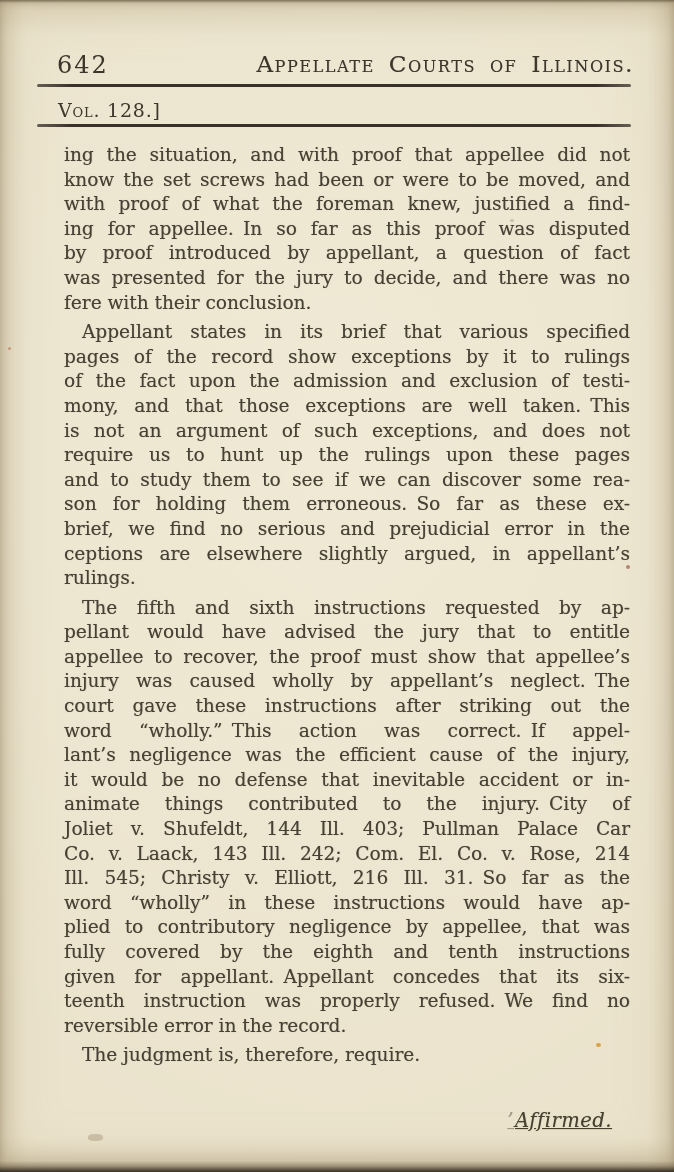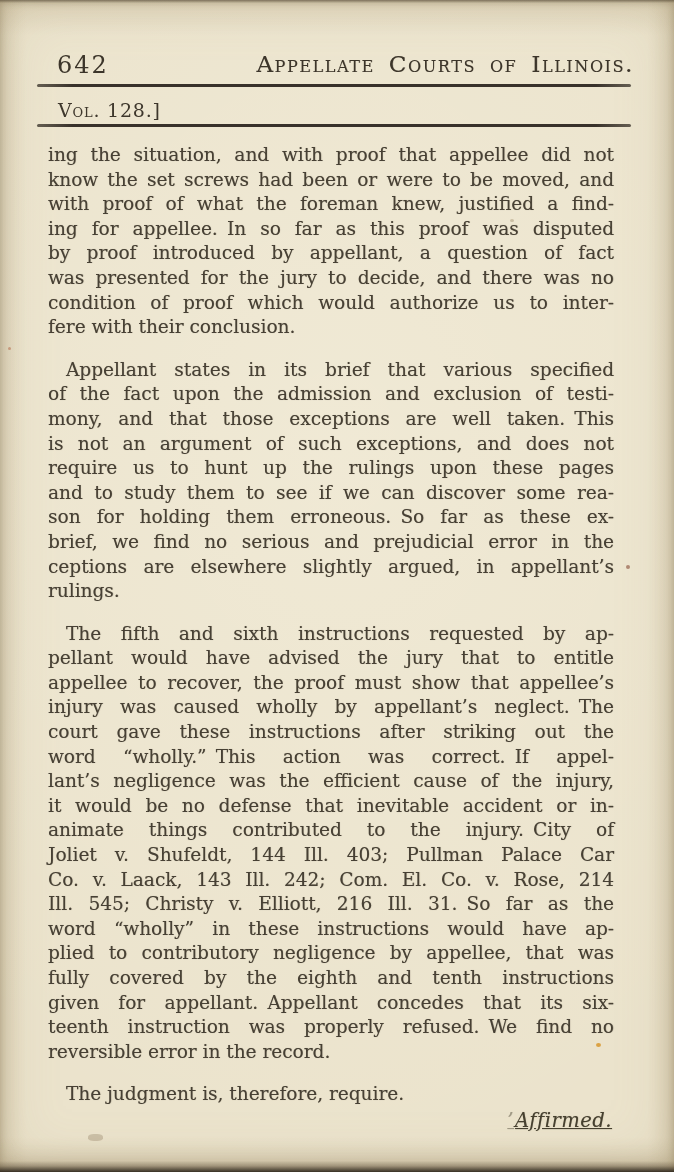--- a/index.html
+++ b/index.html
@@ -55,26 +55,26 @@
     font-variant: small-caps;
     font-size: 19px; letter-spacing: 0.8px; color: #3e372c;
   }
   .case {
     position: absolute; left: 37px; right: 67px; top: 99px;
     text-align: center;
     font-size: 16.5px; letter-spacing: 1.2px; word-spacing: 3px;
     color: #3e372c;
   }
   .body {
-    position: absolute; left: 48px; top: 143px; width: 566px;
+    position: absolute; left: 64px; top: 143px; width: 566px;
     font-size: 18.5px; line-height: 24.6px;
     color: #474034;
     text-shadow: 0.3px 0.3px 0.7px rgba(71,64,52,0.45);
   }
-  .para + .para { margin-top: 18px; }
+  .para + .para { margin-top: 5px; }
   .line { min-height: 24.6px; }
   .line.just { text-align: justify; text-align-last: justify; }
   .line.indent { text-indent: 18px; }
   .affirmed {
     position: absolute; right: 62px; top: 1109px;
     font-style: italic; font-size: 19.5px; letter-spacing: 0.5px;
     color: #46402f;
     text-shadow: 0.3px 0.3px 0.7px rgba(71,64,52,0.45);
     text-decoration: underline;
   }
@@ -103,25 +103,25 @@
   <div class="rule rule2"></div>
 
   <main class="body">
       <div class="para">
         <div class="line just">ing the situation, and with proof that appellee did not</div>
         <div class="line just">know the set screws had been or were to be moved, and</div>
         <div class="line just">with proof of what the foreman knew, justified a find-</div>
         <div class="line just">ing for appellee. In so far as this proof was disputed</div>
         <div class="line just">by proof introduced by appellant, a question of fact</div>
         <div class="line just">was presented for the jury to decide, and there was no</div>
-        <div class="line just">condition of proof which would authorize us to inter-</div>
         <div class="line">fere with their conclusion.</div>
       </div>
       <div class="para">
         <div class="line indent just">Appellant states in its brief that various specified</div>
+        <div class="line just">pages of the record show exceptions by it to rulings</div>
         <div class="line just">of the fact upon the admission and exclusion of testi-</div>
         <div class="line just">mony, and that those exceptions are well taken. This</div>
         <div class="line just">is not an argument of such exceptions, and does not</div>
         <div class="line just">require us to hunt up the rulings upon these pages</div>
         <div class="line just">and to study them to see if we can discover some rea-</div>
         <div class="line just">son for holding them erroneous. So far as these ex-</div>
         <div class="line just">brief, we find no serious and prejudicial error in the</div>
         <div class="line just">ceptions are elsewhere slightly argued, in appellant’s</div>
         <div class="line">rulings.</div>
       </div>

